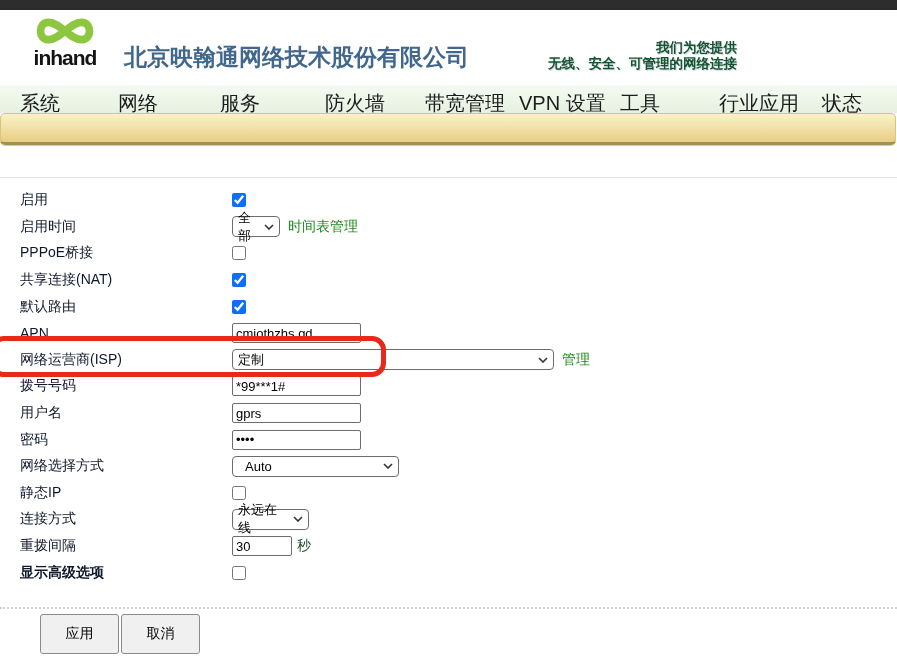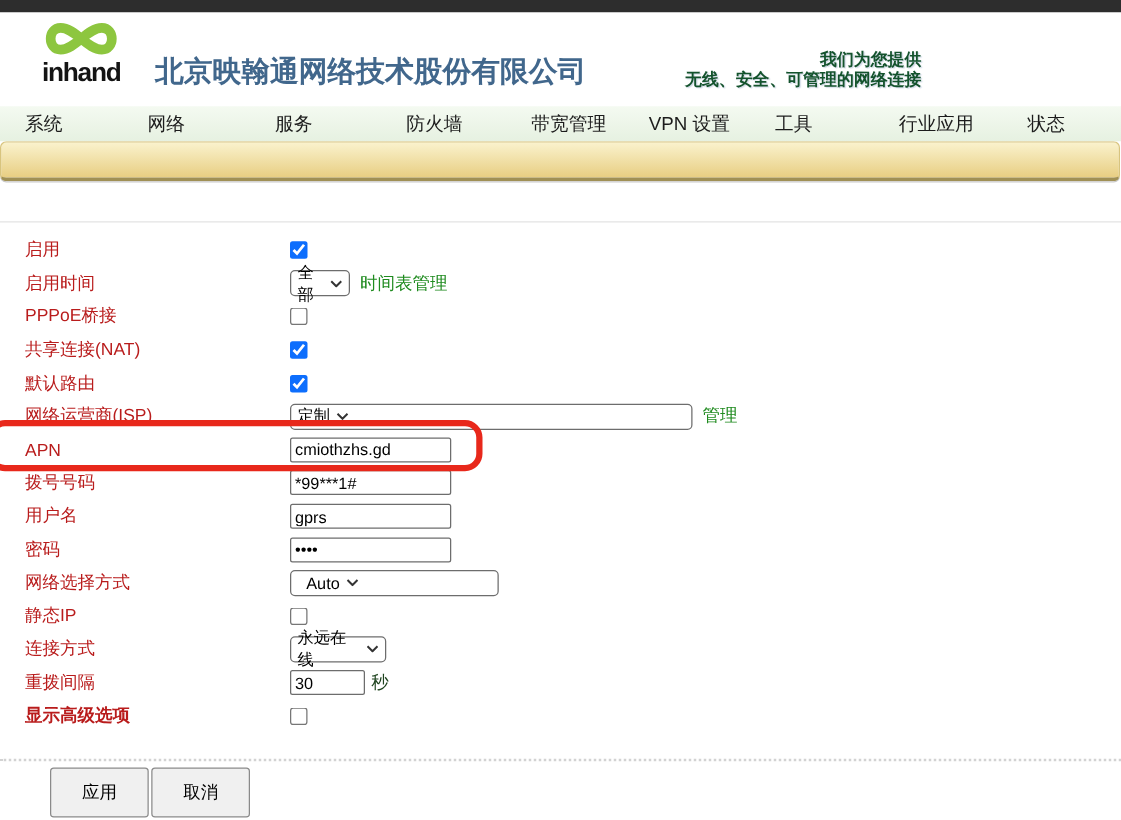--- a/index.html
+++ b/index.html
@@ -10,39 +10,39 @@
 
   .header { position:absolute; top:10px; left:0; width:897px; height:63px; background:#fff; }
   .logo { position:absolute; left:26px; top:3px; width:78px; text-align:center; }
   .logo-text { font-size:21px; font-weight:bold; color:#141414; letter-spacing:-1px; margin-top:-7px; }
   .company-title { position:absolute; left:124px; top:32px; font-size:23px; font-weight:bold; color:#41678c; }
   .tagline { position:absolute; right:160px; top:30px; text-align:right; color:#14532d;
     font-weight:bold; font-size:13.5px; line-height:16px; text-shadow:1px 1px 1px #cdd6e4; }
 
   .nav { position:absolute; top:85px; left:0; width:897px; height:28px;
     background:linear-gradient(#f4faf1,#e6f1e1); }
-  .nav-item { position:absolute; top:5px; font-size:15px; color:#1c1c1c; cursor:pointer; white-space:nowrap; }
+  .nav-item { position:absolute; top:5px; font-size:20px; color:#1c1c1c; cursor:pointer; white-space:nowrap; }
   .n1{left:20px}.n2{left:118px}.n3{left:220px}.n4{left:325px}.n5{left:425px}
   .n6{left:519px}.n7{left:620px}.n8{left:719px}.n9{left:822px}
 
   .yellowbar { position:absolute; top:113px; left:0; width:896px; height:32px;
     background:linear-gradient(#faf2cd,#e8ce82); border:1px solid #d8c47e;
     border-bottom:3px solid #a09055; border-radius:5px; box-shadow:0 1px 0 #c9c9c9; }
 
   .divider { position:absolute; top:177px; left:0; width:897px; border-top:1px solid #e4e4e4; }
 
   .form { position:absolute; top:187px; left:0; width:897px; }
   .row { display:flex; align-items:center; height:26.6px; }
-  .row-label { width:232px; padding-left:20px; color:#b91c1c; font-size:14px; flex:none; }
+  .row-label { width:232px; padding-left:20px; color:#0f172a; font-size:14px; flex:none; }
   .row-label.bold { font-weight:bold; }
   .row-control { display:flex; align-items:center; }
 
   .cb { width:14px; height:14px; accent-color:#0d6efd; margin:0; cursor:pointer; }
 
-  .sel { position:relative; display:inline-flex; align-items:center; 
+  .sel { position:relative; display:inline-flex; align-items:center; justify-content:space-between;
     height:21px; border:1px solid #6d6d6d; border-radius:4px; background:#fff;
     font-size:13px; padding:0 5px 0 5px; color:#000; cursor:pointer; }
   .sel .chev { flex:none; margin-left:5px; }
   .sel-schedule{ width:48px; } .sel-isp{ width:322px; } .sel-auto{ width:167px;padding-left:12px; } .sel-conn{ width:77px; }
 
   .txt { height:20px; width:129px; border:1px solid #6d6d6d; border-radius:2px;
     font-size:13px; padding:0 3px; font-family:"Liberation Sans", sans-serif; color:#000; }
   .txt-redial { width:60px; }
 
   .green-link { color:#1f8b1f; margin-left:8px; font-size:14px; cursor:pointer; white-space:nowrap; }
@@ -128,37 +128,37 @@
   </div>
 
   <div class="row">
     <div class="row-label">默认路由</div>
     <div class="row-control">
         <input type="checkbox" class="cb" checked="" style="">
       </div>
   </div>
 
   <div class="row">
+    <div class="row-label">APN</div>
+    <div class="row-control">
+        <input type="text" class="txt" value="cmiothzhs.gd" style="">
+      </div>
+  </div>
+
+  <div class="row">
     <div class="row-label">网络运营商(ISP)</div>
     <div class="row-control">
       <div class="sel sel-isp">
         <span>定制</span>
         <svg class="chev" width="10" height="6">
           <path d="M1 1 L5 5 L9 1" stroke="#333" stroke-width="1.6" fill="none"></path>
           </svg>
       </div>
       <span class="green-link">管理</span>
     </div>
-  </div>
-
-  <div class="row">
-    <div class="row-label">APN</div>
-    <div class="row-control">
-        <input type="text" class="txt" value="cmiothzhs.gd" style="">
-      </div>
   </div>
 
   <div class="row">
     <div class="row-label">拨号号码</div>
     <div class="row-control">
         <input type="text" class="txt" value="*99***1#" style="">
       </div>
   </div>
 
   <div class="row">

